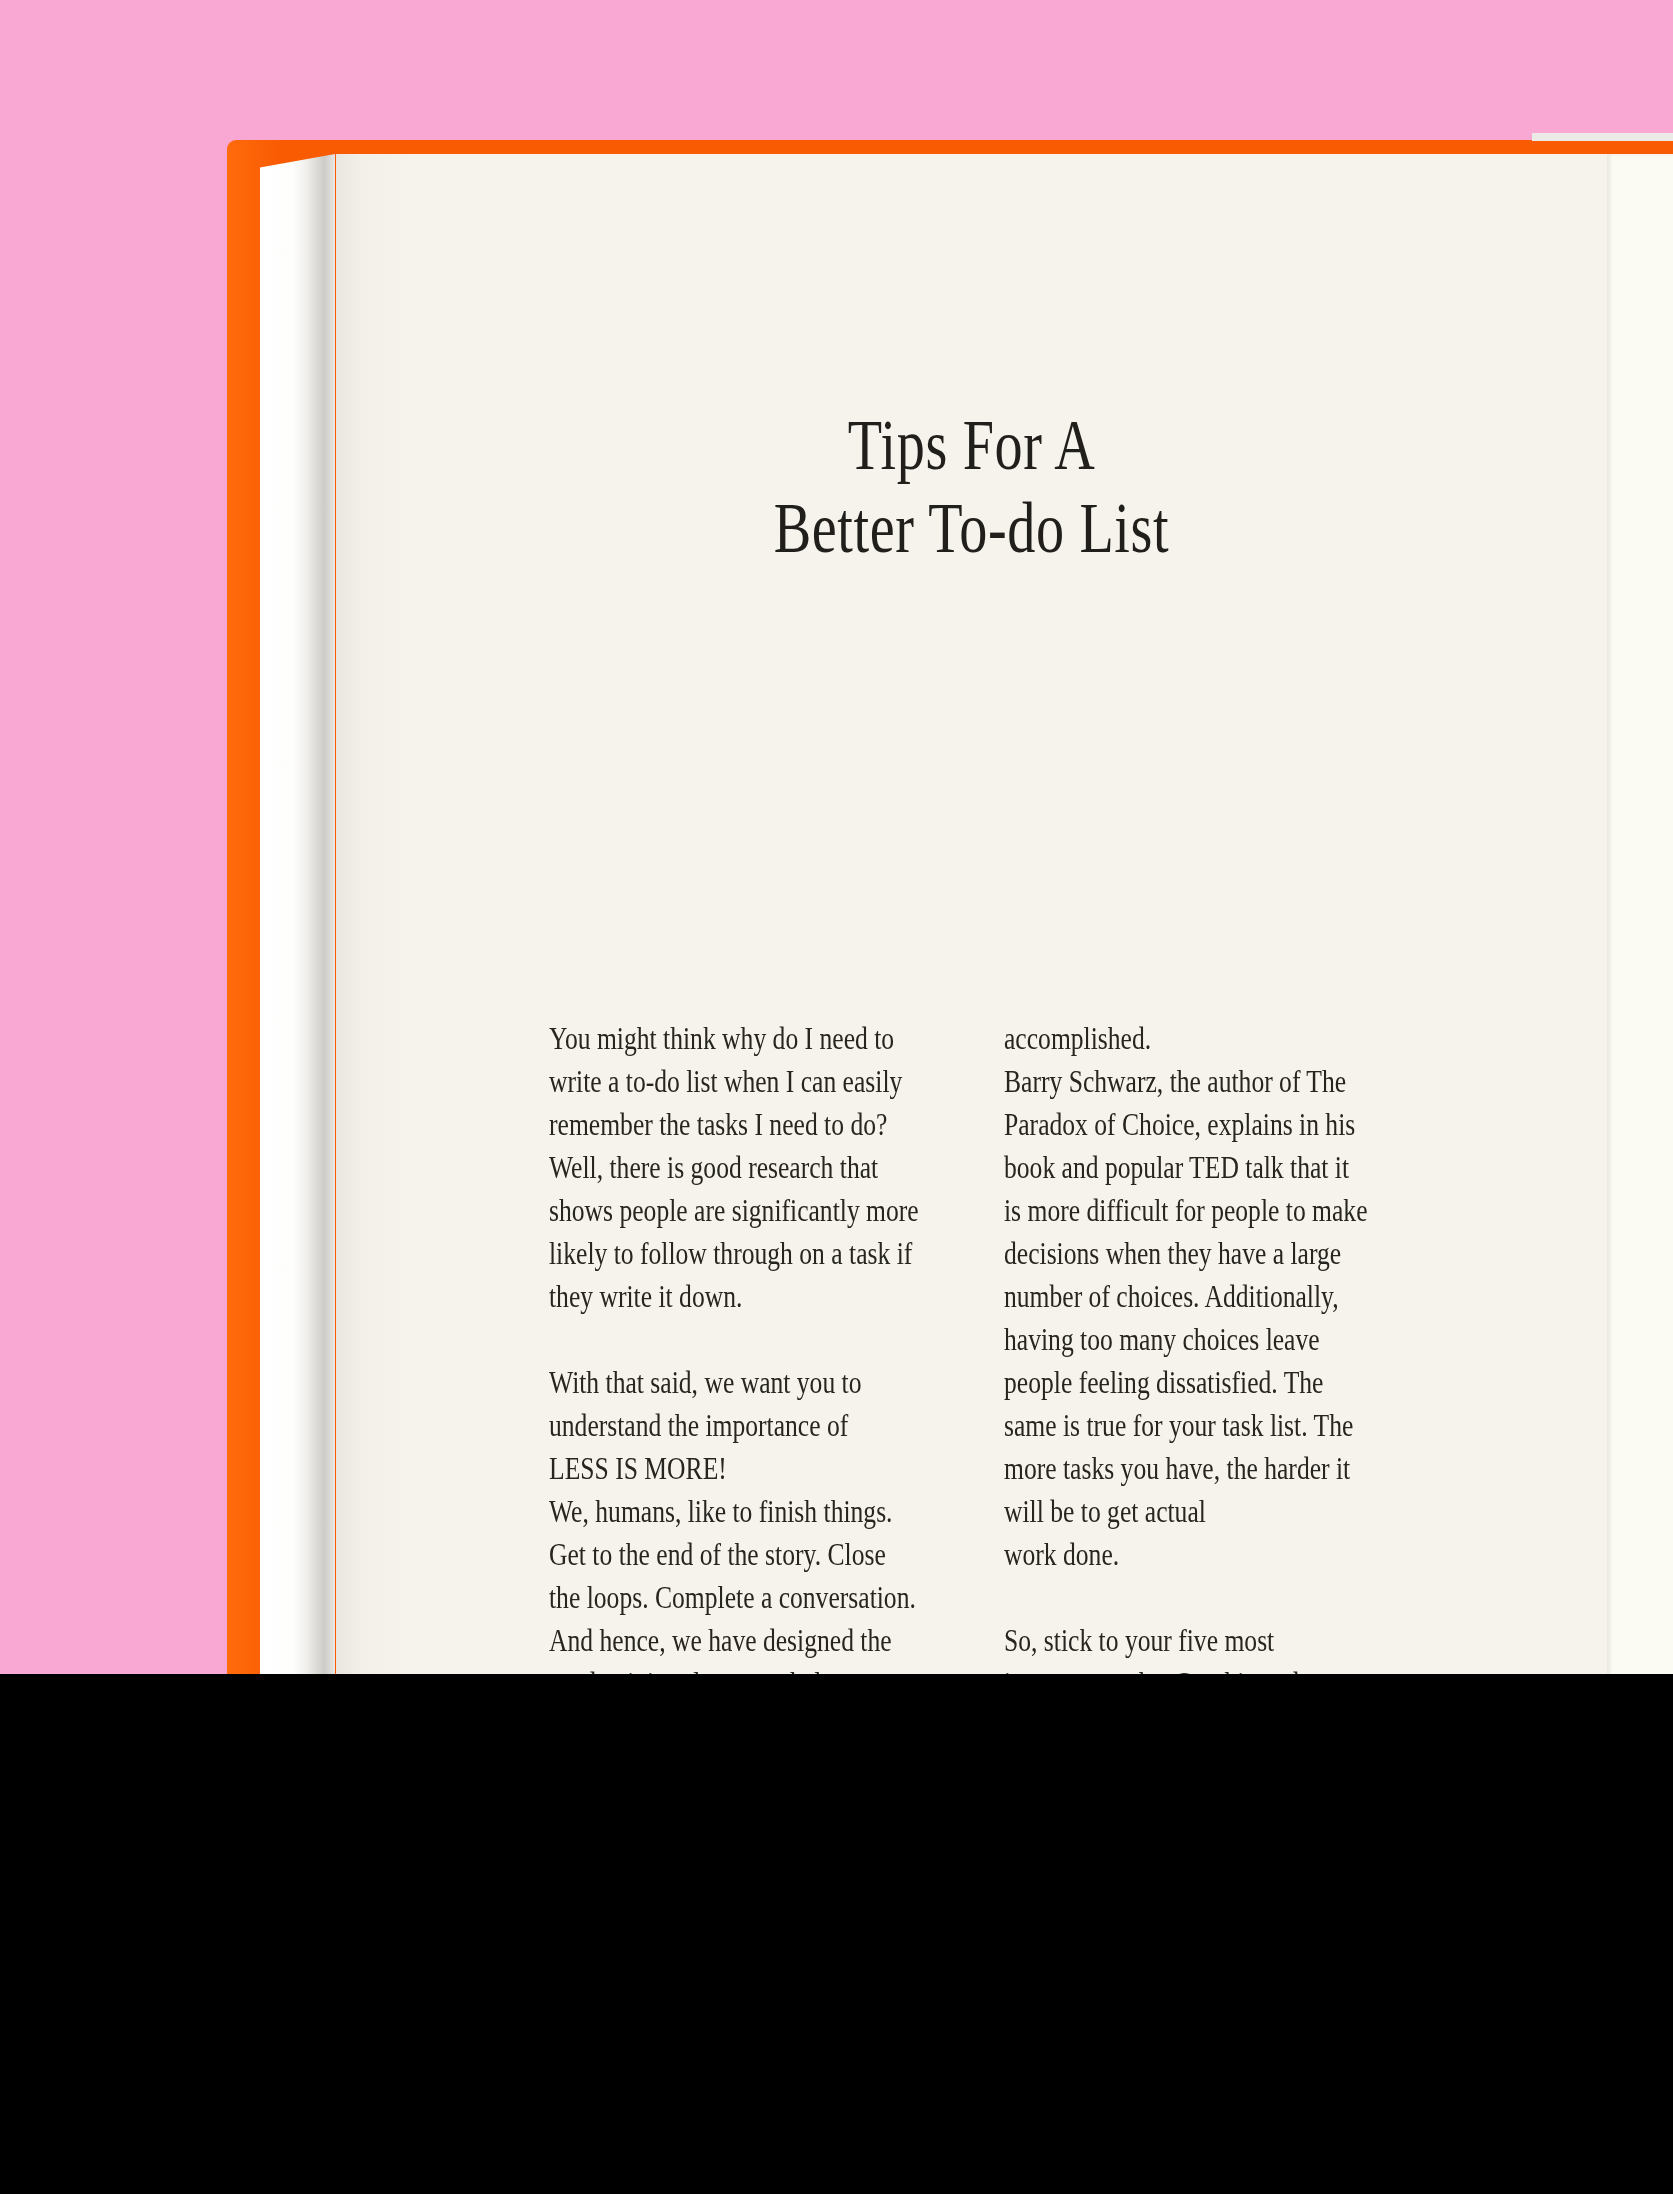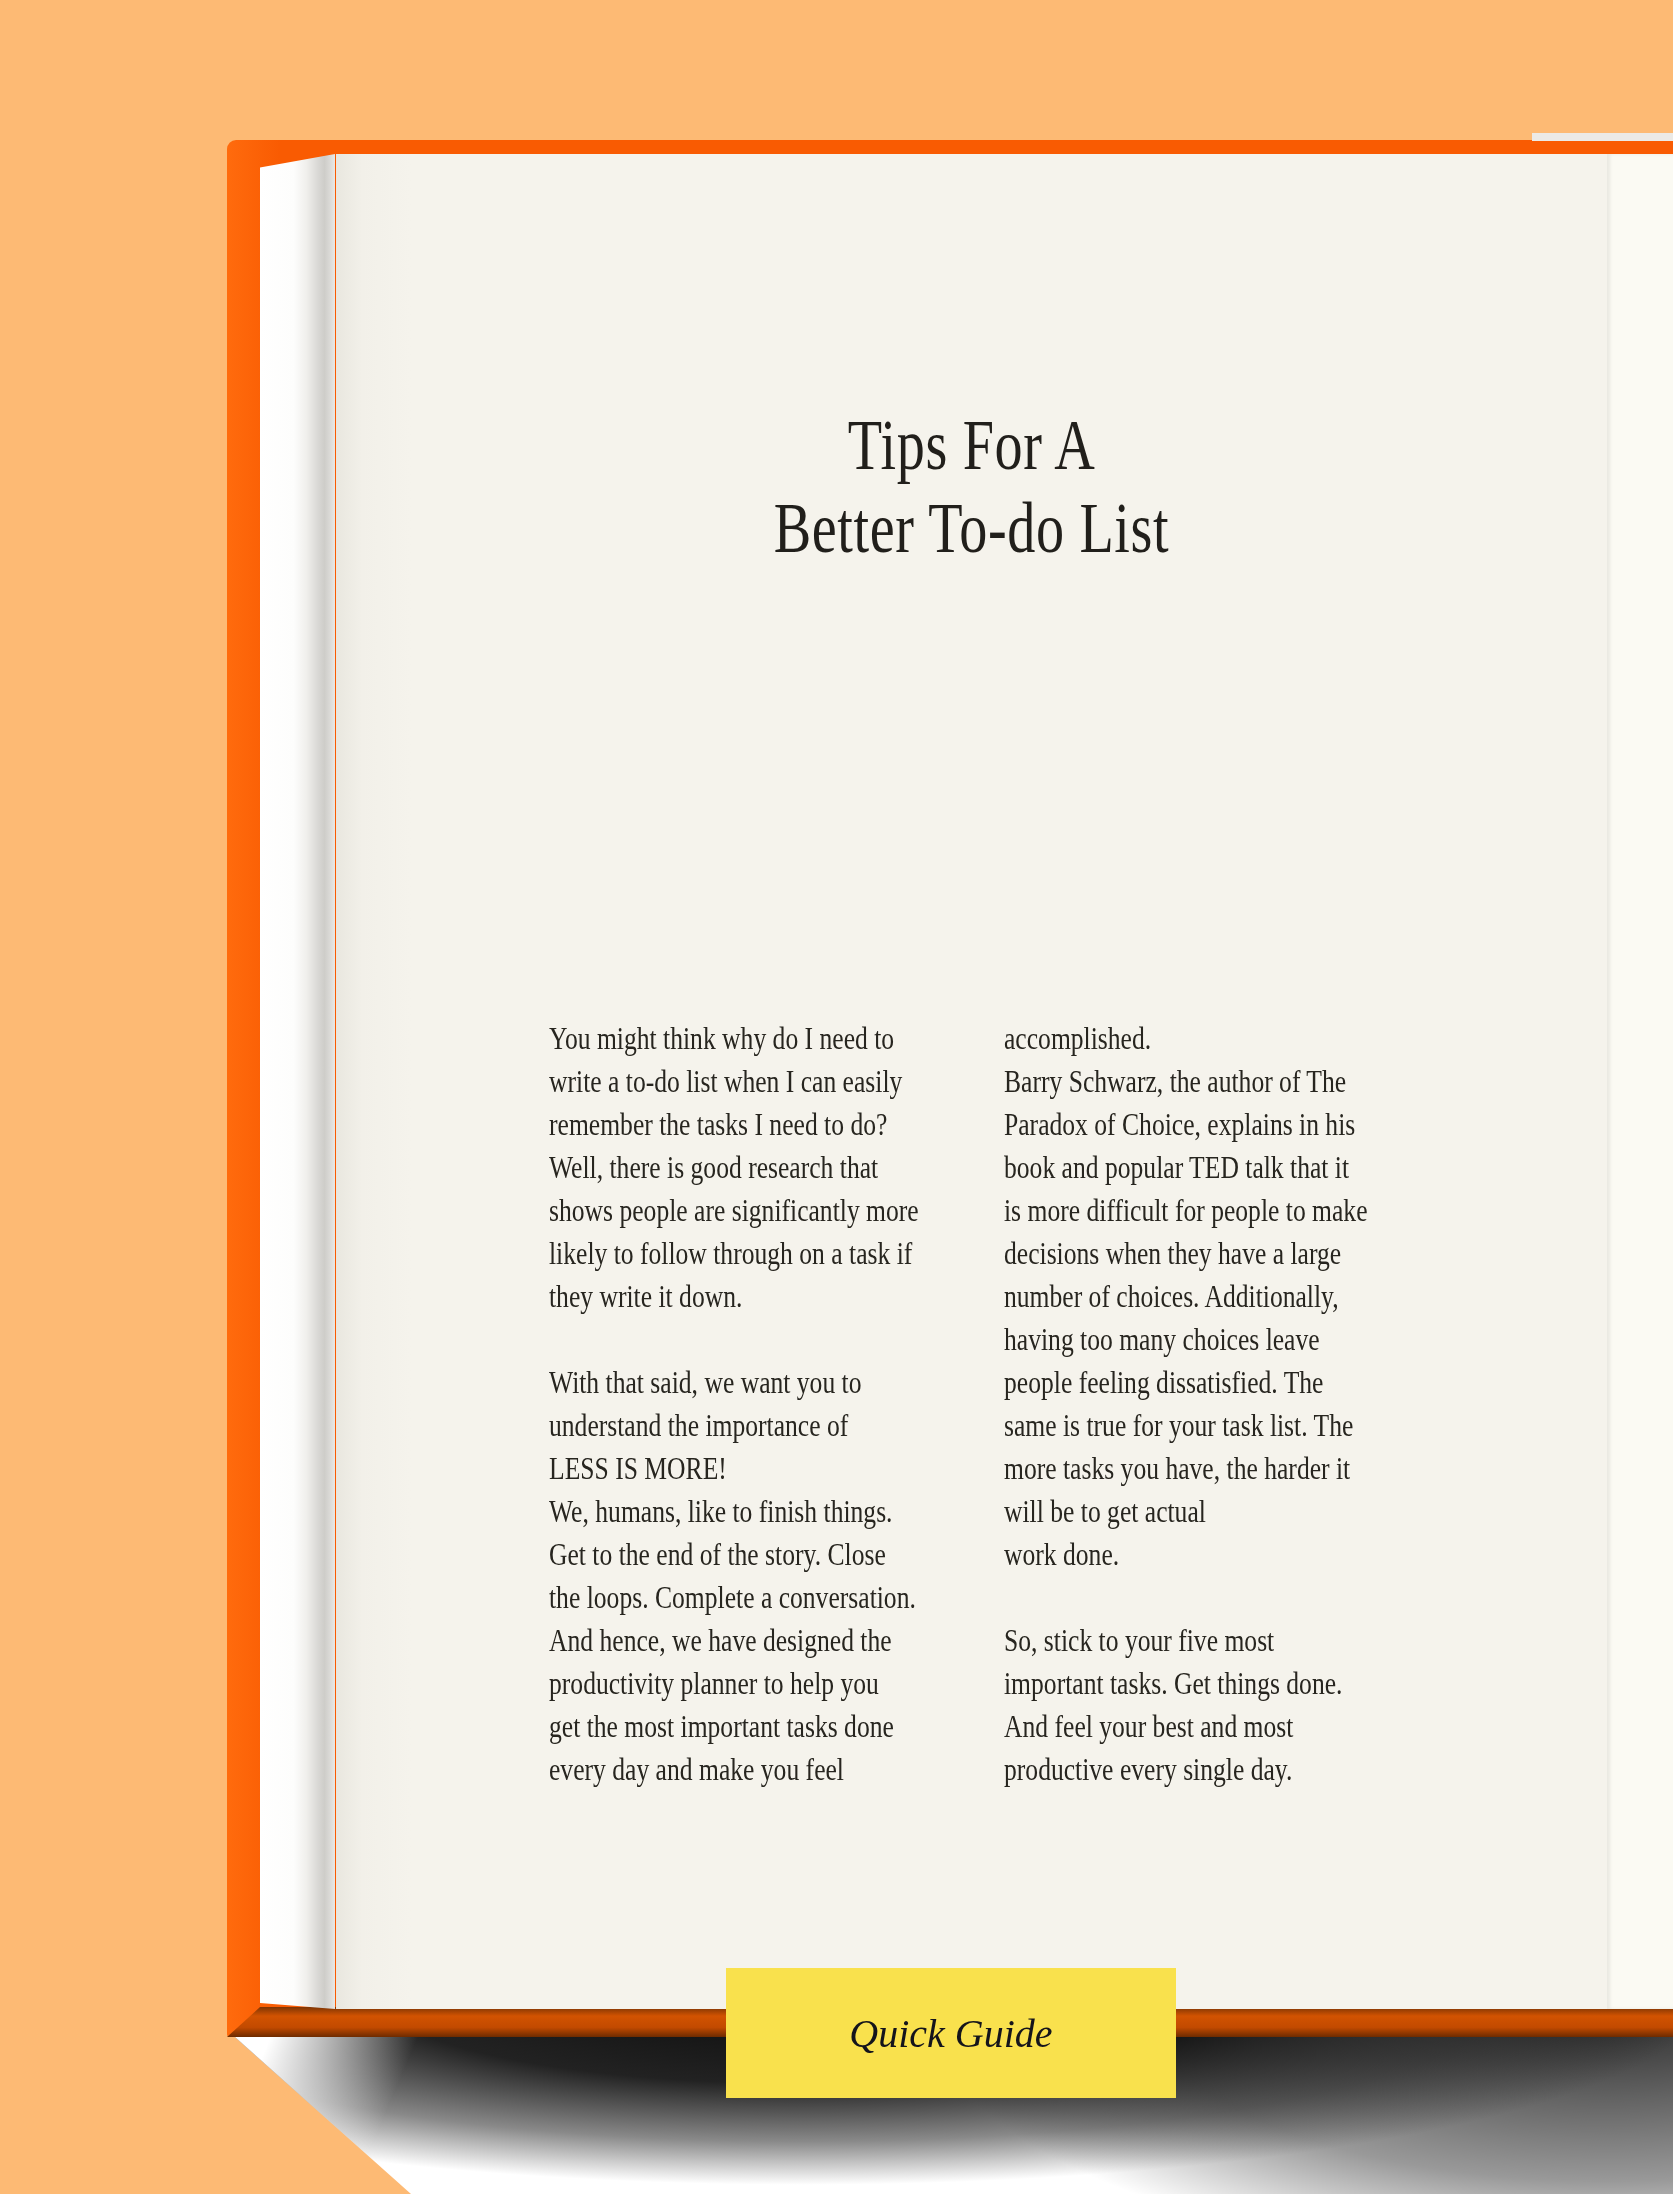--- a/index.html
+++ b/index.html
@@ -3,22 +3,22 @@
 <meta charset="utf-8">
 <style>
   html, body {
     margin: 0;
     padding: 0;
     background: #000000;
   }
   #canvas {
     position: relative;
     width: 1674px;
-    height: 2194px;
-    background: #fdba74;
+    height: 1674px;
+    background: #f9a8d4;
     overflow: hidden;
     font-family: "Liberation Serif", "DejaVu Serif", serif;
   }
   
   .cover {
     position: absolute;
     left: 227px; top: 140px;
     width: 1446px; height: 1897px;
     background: linear-gradient(to right, #ff6b0d 0px, #f95b02 53px, #f95b02 100%);
     border-radius: 9px 0 0 3px;

